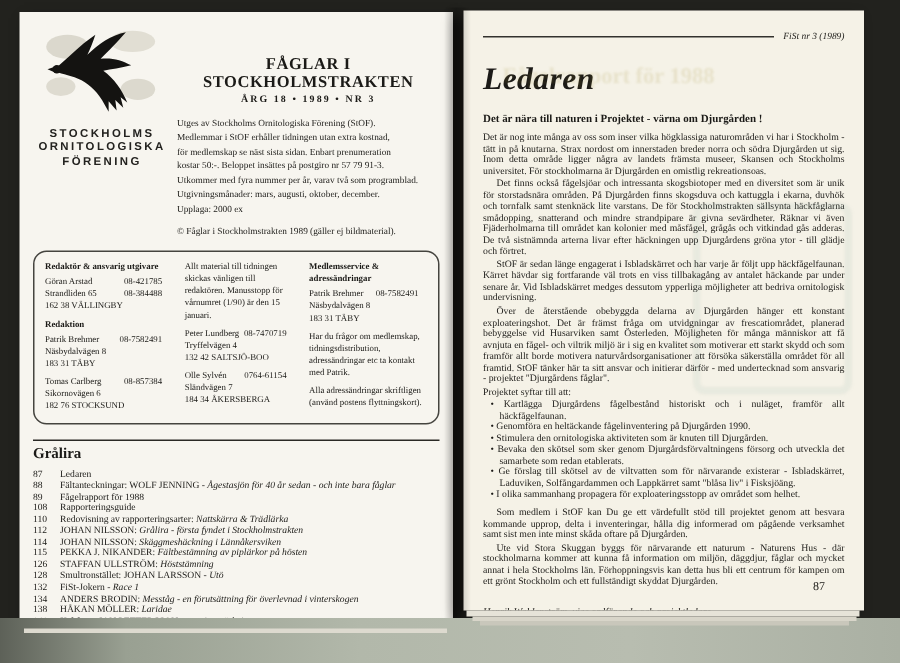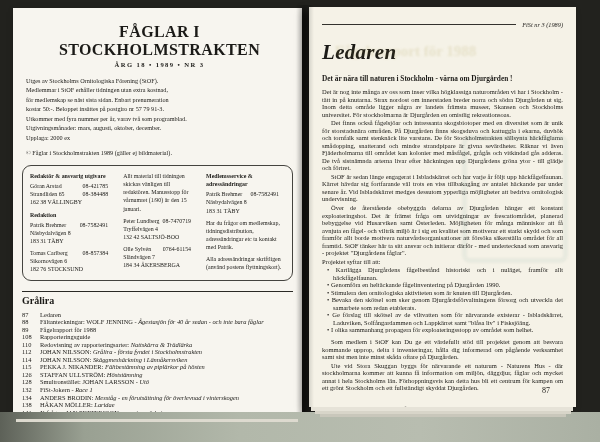--- a/index.html
+++ b/index.html
@@ -10,21 +10,21 @@
   .page-edge{position:absolute;background:#e6e3d8;}
   
   .page{position:absolute;background:#f7f5ef;}
   .left-page{left:13px;top:8px;width:289px;height:411px;box-shadow:3px 4px 7px rgba(0,0,0,.55);padding:9px 9px 0 9px;box-sizing:border-box;}
   .right-page{left:309px;top:7px;width:267px;height:400px;background:#f5f2e7;box-shadow:-5px 4px 9px rgba(0,0,0,.4);padding:10px 13px 0 13px;box-sizing:border-box;position:absolute;overflow:hidden;}
   
   .lp-header{display:flex;}
   .logo-col{width:92px;flex:0 0 92px;text-align:center;}
   .org-line{font-family:"Liberation Sans",sans-serif;font-weight:bold;font-size:7.6px;letter-spacing:1.6px;line-height:1.25;color:#23221f;}
   .head-col{flex:1;padding-left:4px;}
-  .mag-title{font-size:16px;font-weight:bold;letter-spacing:.4px;text-align:center;margin-top:6px;}
+  .mag-title{font-size:11px;font-weight:bold;letter-spacing:.4px;text-align:center;margin-top:20px;}
   .issue-line{font-size:6.6px;font-weight:bold;letter-spacing:1.4px;text-align:center;margin-top:2px;}
   .intro{margin-top:8px;font-size:6.2px;line-height:1.52;}
   .copyright{margin-top:7px;font-size:6.2px;}
   
   .mast-box{margin-top:9px;border:1px solid #45443f;border-radius:9px;padding:6px 7px;display:flex;gap:9px;font-size:5.9px;line-height:1.38;}
   .m-col1{flex:0 0 33%;}.m-col2{flex:0 0 29%;}.m-col3{flex:1;}
   .m-head{font-weight:bold;margin-bottom:2px;}
   .m-sub{font-weight:bold;margin:4px 0 2px 0;}
   .m-gap{margin-top:4px;}
   .np{display:flex;justify-content:space-between;padding-right:6px;}
@@ -52,20 +52,36 @@
   
   .ghost-text{position:absolute;top:36px;left:26px;font-size:15px;font-weight:bold;color:rgba(164,142,52,.16);filter:blur(.8px);pointer-events:none;white-space:nowrap;}
   .ghost-box{position:absolute;top:128px;right:8px;width:96px;height:118px;border:5px solid rgba(110,150,140,.09);border-radius:8px;filter:blur(1px);pointer-events:none;}
   .gutter-shade{position:absolute;left:296px;top:5px;width:18px;height:412px;background:linear-gradient(90deg,rgba(0,0,0,0),rgba(0,0,0,.25) 45%,rgba(0,0,0,0));}
 </style>
 </head>
 <body>
 
 <div class="page left-page">
   <div class="lp-header">
+    <div class="logo-col">
+      <span>
+        <svg viewBox="0 0 90 70" width="86" height="62" aria-hidden="true">
+          <ellipse cx="19" cy="16" rx="16" ry="9" fill="#dbd8cd"></ellipse>
+          <ellipse cx="68" cy="12" rx="17" ry="8" fill="#e1ded3"></ellipse>
+          <ellipse cx="14" cy="46" rx="11" ry="7" fill="#dedbd0"></ellipse>
+          <ellipse cx="72" cy="48" rx="13" ry="8" fill="#dcd9ce"></ellipse>
+          <path fill="#141311" d="M8 34 C18 26 28 15 40 7 C38 13 36 18 34 22 C42 14 52 7 63 5 C56 13 50 19 44 25 C52 24 60 26 67 30 C59 32 52 33 46 34 C54 40 60 48 64 58 L59 54 L61 62 L55 56 L56 64 L50 57 L50 65 L45 56 C40 48 34 43 27 40 C20 37 13 36 8 34 Z"></path>
+          <circle cx="11" cy="33" r="3.2" fill="#141311"></circle>
+          <path fill="#141311" d="M4 33 L11 30.5 L10 35.5 Z"></path>
+        </svg>
+      </span>
+      <div class="org-line">STOCKHOLMS</div>
+      <div class="org-line">ORNITOLOGISKA</div>
+      <div class="org-line">FÖRENING</div>
+    </div>
     <div class="head-col">
       <div class="mag-title">FÅGLAR I STOCKHOLMSTRAKTEN</div>
       <div class="issue-line">ÅRG 18 • 1989 • NR 3</div>
       <div class="intro">
         <div>Utges av Stockholms Ornitologiska Förening (StOF).</div>
         <div>Medlemmar i StOF erhåller tidningen utan extra kostnad,</div>
         <div>för medlemskap se näst sista sidan. Enbart prenumeration</div>
         <div>kostar 50:-. Beloppet insättes på postgiro nr 57 79 91-3.</div>
         <div>Utkommer med fyra nummer per år, varav två som programblad.</div>
         <div>Utgivningsmånader: mars, augusti, oktober, december.</div>
@@ -214,21 +230,21 @@
 </div>
 
 <div class="right-page">
   <div class="ghost-text">Fågelrapport för 1988</div>
   <div class="ghost-box"></div>
   <div class="rp-headrow">
     <div class="rp-rule"></div>
     <div class="rp-ref">FiSt nr 3 (1989)</div>
   </div>
   <div class="rp-title">Ledaren</div>
-  <div class="rp-sub">Det är nära till naturen i Stockholm - värna om Djurgården !</div>
+  <div class="rp-sub">Det är nära till naturen i Projektet - värna om Djurgården !</div>
   <div class="rp-body">Det är nog inte många av oss som inser vilka högklassiga naturområden vi har i Stockholm - tätt in på knutarna. Strax nordost om innerstaden breder norra och södra Djurgården ut sig. Inom detta område ligger några av landets främsta museer, Skansen och Stockholms universitet. För stockholmarna är Djurgården en omistlig rekreationsoas.</div>
   <div class="rp-body ind">Det finns också fågelsjöar och intressanta skogsbiotoper med en diversitet som är unik för storstadsnära områden. På Djurgården finns skogsduva och kattuggla i ekarna, duvhök och tornfalk samt stenknäck lite varstans. De för Stockholmstrakten sällsynta häckfåglarna smådopping, snatterand och mindre strandpipare är givna sevärdheter. Räknar vi även Fjäderholmarna till området kan kolonier med måsfågel, grågås och vitkindad gås adderas. De två sistnämnda arterna livar efter häckningen upp Djurgårdens gröna ytor - till glädje och förtret.</div>
   <div class="rp-body ind">StOF är sedan länge engagerat i Isbladskärret och har varje år följt upp häckfågelfaunan. Kärret hävdar sig fortfarande väl trots en viss tillbakagång av antalet häckande par under senare år. Vid Isbladskärret medges dessutom ypperliga möjligheter att bedriva ornitologisk undervisning.</div>
   <div class="rp-body ind">Över de återstående obebyggda delarna av Djurgården hänger ett konstant exploateringshot. Det är främst fråga om utvidgningar av frescatiområdet, planerad bebyggelse vid Husarviken samt Österleden. Möjligheten för många människor att få avnjuta en fågel- och viltrik miljö är i sig en kvalitet som motiverar ett starkt skydd och som framför allt borde motivera naturvårdsorganisationer att försöka säkerställa området för all framtid. StOF tänker här ta sitt ansvar och initierar därför - med undertecknad som ansvarig - projektet "Djurgårdens fåglar".</div>
   <div class="rp-body" style="margin-top:1px;">Projektet syftar till att:</div>
   <div class="bullets">
     <div class="bullet">• <span>Kartlägga Djurgårdens fågelbestånd historiskt och i nuläget, framför allt häckfågelfaunan.</span></div>
     <div class="bullet">• <span>Genomföra en heltäckande fågelinventering på Djurgården 1990.</span></div>
     <div class="bullet">• <span>Stimulera den ornitologiska aktiviteten som är knuten till Djurgården.</span></div>
     <div class="bullet">• <span>Bevaka den skötsel som sker genom Djurgårdsförvaltningens försorg och utveckla det samarbete som redan etablerats.</span></div>

